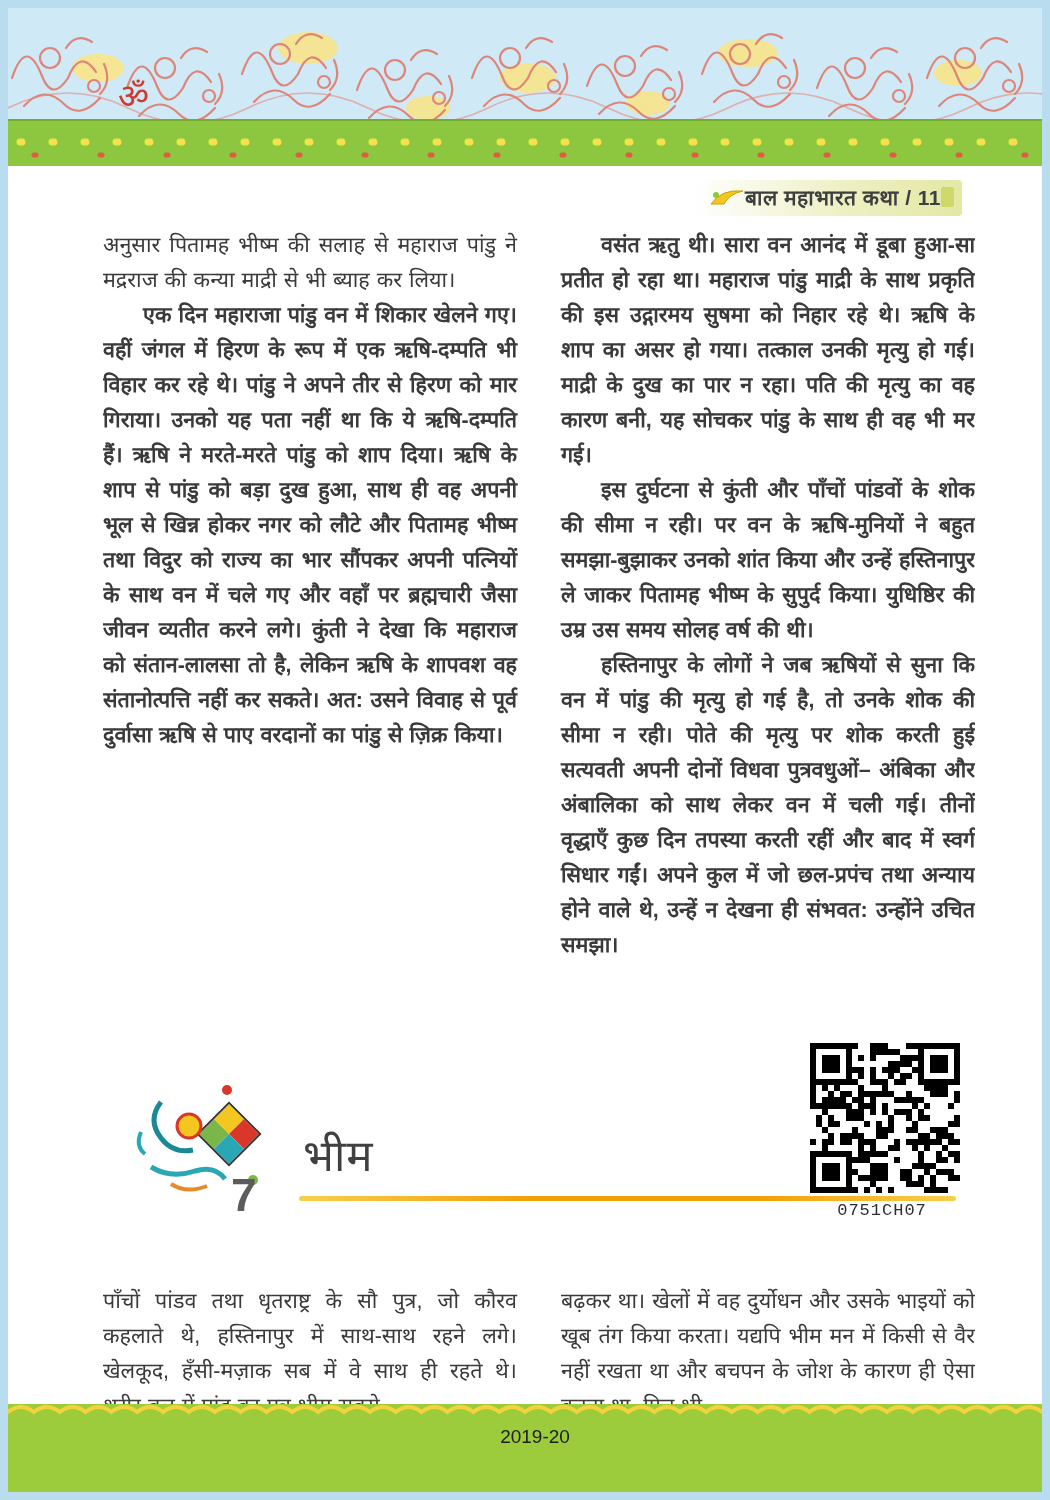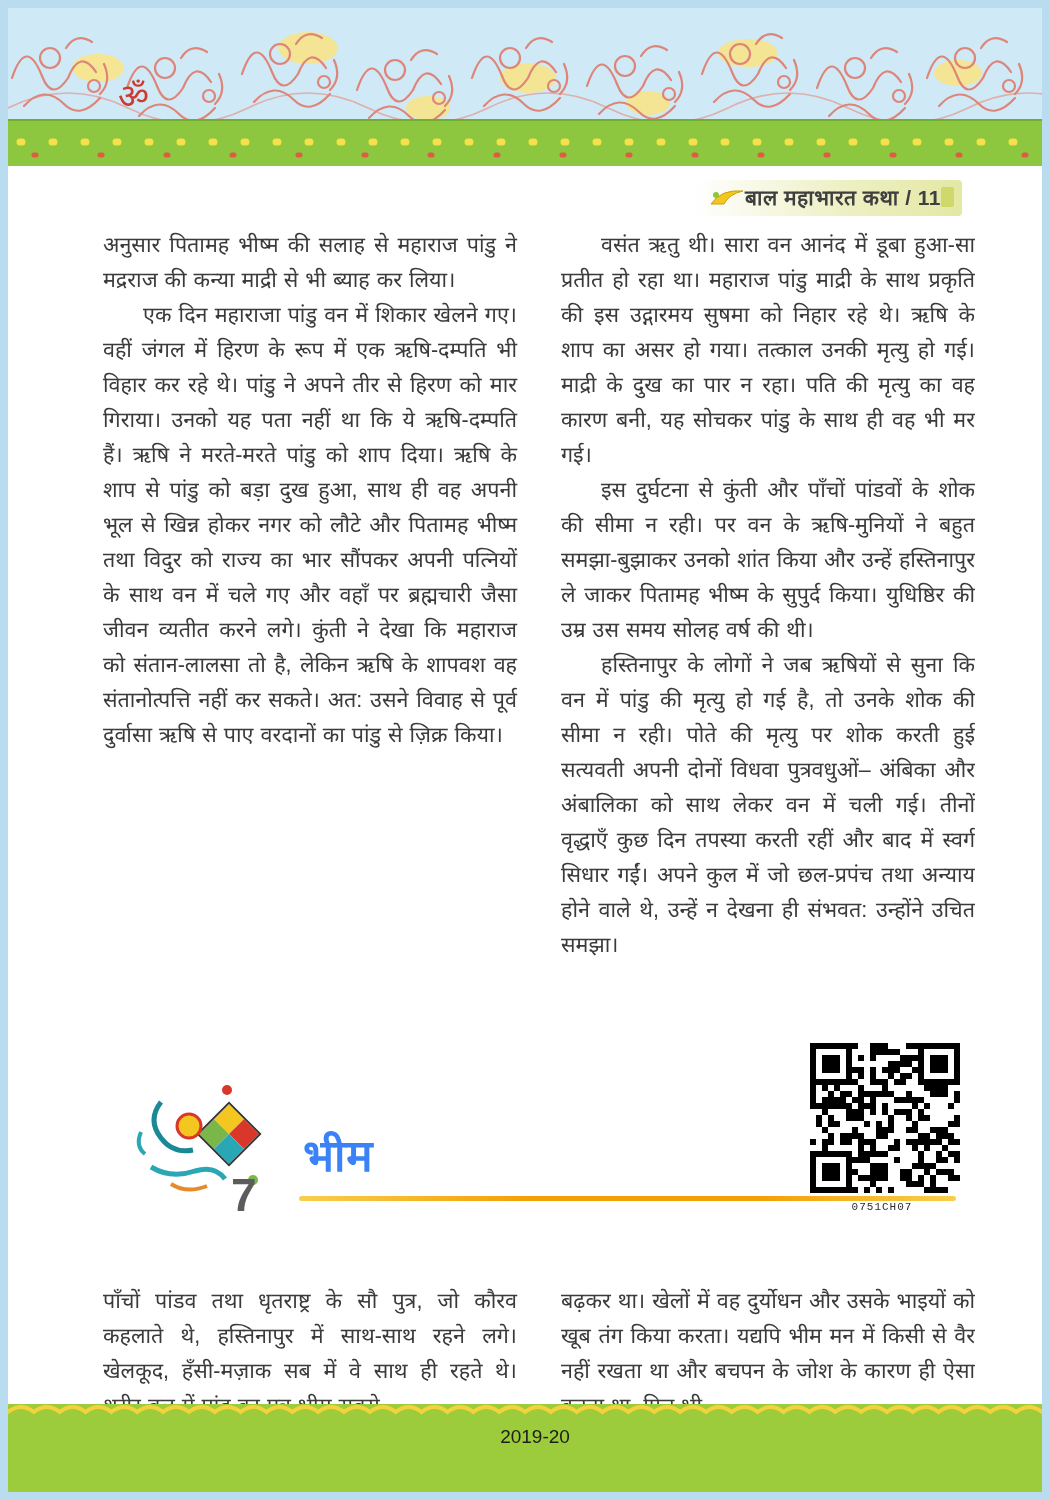--- a/index.html
+++ b/index.html
@@ -24,36 +24,36 @@
 
   
   .cols { position:absolute; left:95px; width:872px; display:flex; gap:44px; }
   .cols-top { top:220px; height:818px; overflow:hidden; }
   .cols-bottom { top:1232px; height:168px; overflow:hidden;margin-top:44px; }
   .col { width:422px; }
   .col p {
     margin:0; font-size:21.5px; line-height:35px; text-align:justify;
     color:#3a3a3a; word-spacing:1px;
   }
-  .col p.indent { text-indent:40px; }
+  .col p.indent { text-indent:40px;font-weight:bold; }
 
   
   .chapter { position:absolute; top:1068px; left:95px; right:80px; height:160px; }
   .emblem { position:absolute; left:28px; top:-4px; width:150px; height:150px; }
   .chapter-number { position:absolute; left:128px; top:92px; font-size:46px; font-weight:bold; color:#5c5c5c; }
-  .chapter-title { position:absolute; left:200px; top:48px; font-size:44px; font-weight:bold; color:#3b82f6; letter-spacing:1px; }
+  .chapter-title { position:absolute; left:200px; top:48px; font-size:44px; font-weight:normal; color:#404040; letter-spacing:1px; }
   .chapter-rule { position:absolute; left:196px; right:6px; top:120px; height:5px; border-radius:3px;
     background:linear-gradient(90deg,#f7cf4d,#f2a007 35%,#f2a007 70%,#f7cf4d); }
 
   
   .qr-wrap { position:absolute; top:1032px; right:82px; width:156px; text-align:center; }
   .qr-code { display:grid; grid-template-columns:repeat(25,6px); grid-auto-rows:6px; width:150px; margin:0 auto; background:#fff; border:3px solid #fff; }
   .qr-code i { display:block; }
   .qr-code i.b { background:#000; }
-  .qr-label { margin-top:5px; font-size:11px; letter-spacing:1px; color:#2e2e2e; font-family:"Liberation Mono","DejaVu Sans Mono",monospace; }
+  .qr-label { margin-top:5px; font-size:17px; letter-spacing:1px; color:#2e2e2e; font-family:"Liberation Mono","DejaVu Sans Mono",monospace; }
 
   
   .footer { position:absolute; left:0; right:0; bottom:0; height:88px; background:#9ccb3b; }
   .footer-wave { position:absolute; top:-4px; left:0; width:100%; height:18px; }
   .footer-text { margin:0; padding-top:22px; text-align:center; font-size:19px; color:#1d1d1d;padding-left:20px; }
 </style>
 </head>
 <body>
 
 <div class="page">

